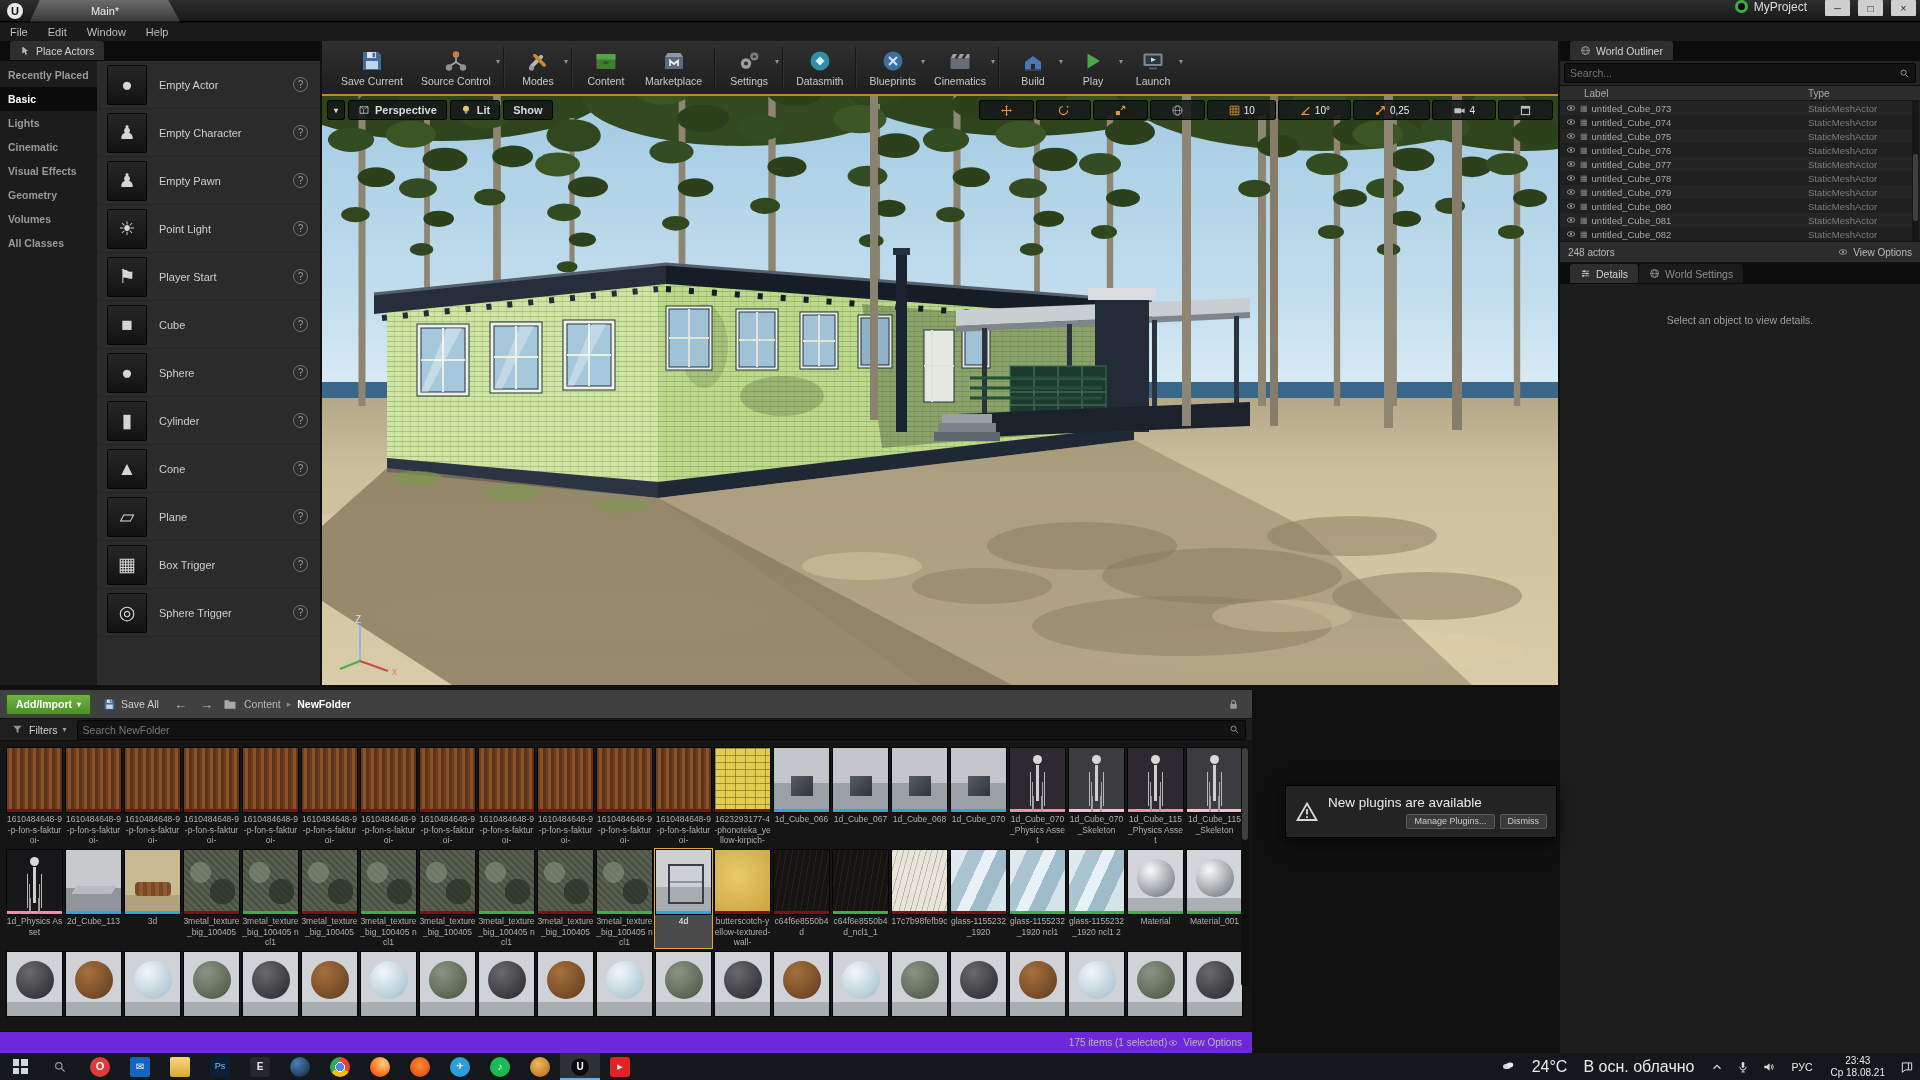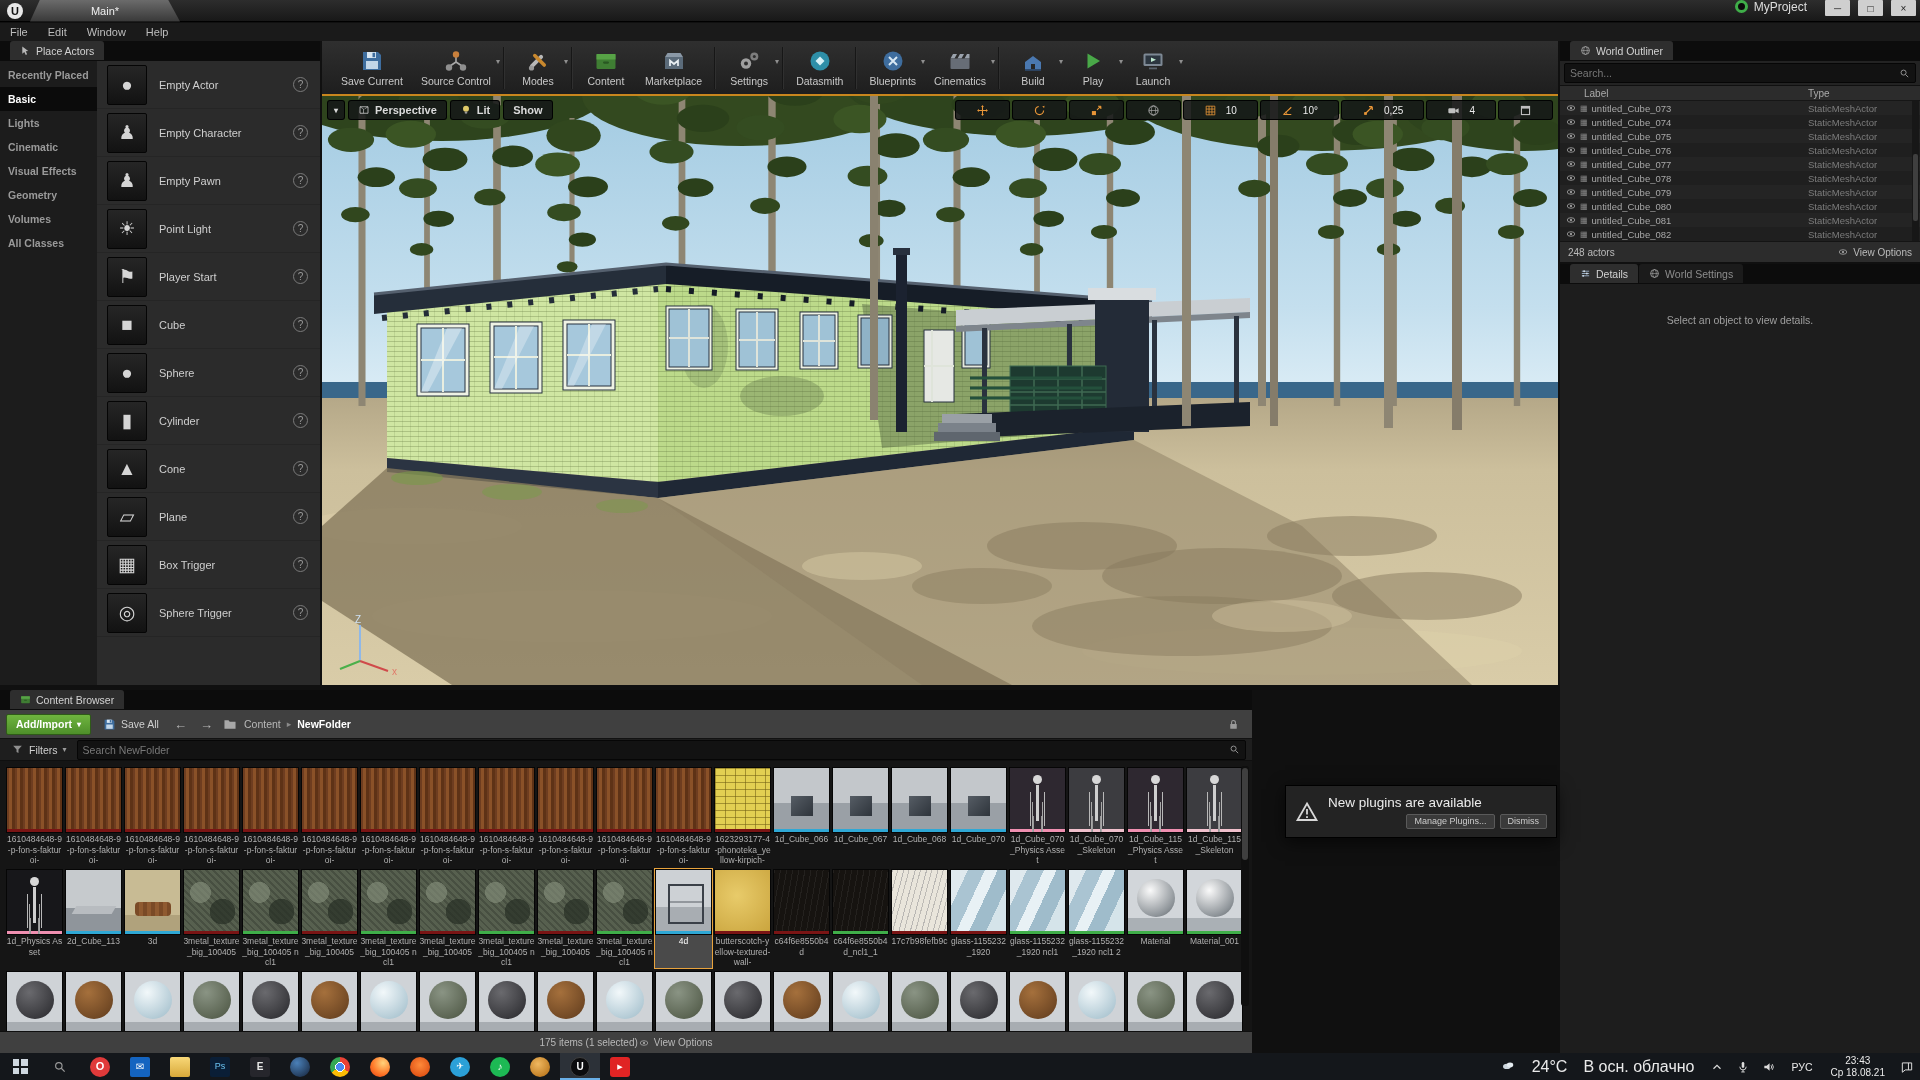--- a/index.html
+++ b/index.html
@@ -53,21 +53,21 @@
 .tb-sep{width:2px;height:42px;background:linear-gradient(90deg,#0a0a0a,#3c3c3c);margin:0 3px;flex:none}
 
 
 #viewport{position:absolute;left:322px;top:96px;width:1236px;height:589px;background:#000;z-index:4;overflow:hidden}
 #scene{position:absolute;left:0;top:0;width:100%;height:100%}
 #vp-left{position:absolute;left:5px;top:4px;display:flex;gap:3px;z-index:3}
 .vp-ctl{height:20px;display:flex;align-items:center;gap:5px;padding:0 9px;background:rgba(20,22,24,.85);border:1px solid rgba(0,0,0,.9);border-radius:3px;font-size:11px;font-weight:bold;color:#dadada}
 .vp-ctl.sm{width:18px;padding:0;justify-content:center}
 .vp-ctl svg{width:12px;height:12px}
 #vp-right{position:absolute;right:5px;top:4px;display:flex;gap:2px;z-index:3}
-.vp-btn{height:20px;min-width:21px;padding:0 20px;display:flex;align-items:center;justify-content:center;gap:9px;background:rgba(20,22,24,.85);border:1px solid rgba(0,0,0,.9);border-radius:3px}
+.vp-btn{height:20px;min-width:21px;padding:0 20px;display:flex;align-items:center;justify-content:center;gap:3px;background:rgba(20,22,24,.85);border:1px solid rgba(0,0,0,.9);border-radius:3px}
 .vp-btn svg{width:13px;height:13px}
 .vp-val{font-size:10px;color:#ececec}
 #gizmo{position:absolute;left:8px;bottom:8px;z-index:3}
 
 
 #world-outliner{position:absolute;left:1560px;top:41px;width:360px;height:221px;background:#222;display:flex;flex-direction:column;z-index:5}
 #wo-search-row{padding:2px 4px;background:#232323}
 #wo-header{height:16px;background:#2c2c2c;display:flex;align-items:center;font-size:10px;color:#ababab;border-top:1px solid #101010;border-bottom:1px solid #161616}
 #wo-header .col-label{flex:1;padding-left:24px}
 #wo-header .col-type{width:112px}
@@ -104,21 +104,21 @@
 #cb-filter-row{height:22px;background:#1e1e1e;display:flex;align-items:center;gap:5px;padding:0 6px;border-bottom:1px solid #0f0f0f}
 #cb-filter-row .dd{font-size:8px;color:#9a9a9a}
 #cb-grid{flex:1;overflow:hidden;background:#151515;padding:6px 14px 0 6px;position:relative}
 .cb-row{display:flex;gap:2px;margin-bottom:3px}
 .cb-tile{width:57px;flex:none}
 .cb-thumb{width:57px;height:66px;position:relative;border:1px solid #060606;overflow:hidden}
 .cb-stripe{position:absolute;left:0;bottom:0;width:100%;height:3px}
 .cb-name{font-size:8.5px;line-height:10.5px;height:33px;overflow:hidden;text-align:center;color:#b0b0b0;word-break:break-all;padding-top:1px}
 .cb-tile.selected{outline:1px solid #e8a33d;background:#4a4a4a}
 .cb-tile.selected .cb-name{color:#fff}
-#cb-footer{height:22px;background:#404040;display:flex;align-items:center;justify-content:center;padding:0 10px;font-size:10px;color:#b8b8b8;border-top:1px solid #0f0f0f}
+#cb-footer{height:22px;background:#6d28d9;display:flex;align-items:center;justify-content:flex-end;padding:0 10px;font-size:10px;color:#b8b8b8;border-top:1px solid #0f0f0f}
 #cb-scroll{position:absolute;right:3px;top:5px;width:8px;height:240px;background:#0f0f0f;border-radius:3px}
 #cb-scroll .thumb{position:absolute;left:1px;top:2px;width:6px;height:92px;background:#3f3f3f;border-radius:3px}
 
 
 .t-wood{background:repeating-linear-gradient(90deg,#6e3d20 0 2px,#8a5128 2px 5px,#5e3216 5px 8px)}
 .t-yellow-brick{background-color:#e2cf52;background-image:repeating-linear-gradient(0deg,rgba(110,92,18,.55) 0 1px,transparent 1px 7px),repeating-linear-gradient(90deg,rgba(110,92,18,.55) 0 1px,transparent 1px 10px)}
 .t-mesh-cube{background:linear-gradient(#c3c7cb 0 55%,#9aa0a6 55% 100%)}
 .t-mesh-cube::after{content:"";position:absolute;left:17px;bottom:16px;width:22px;height:20px;background:linear-gradient(135deg,#565d65,#2e343b)}
 .t-physics{background:#2e2830}
 .t-skeleton{background:#3c3c40}
@@ -893,28 +893,20 @@
           <svg class="svgi">
             <use href="#i-globe"></use>
           </svg>
           <span>World Settings</span>
         </div>
       </div>
   <div id="det-msg">Select an object to view details.</div>
 </div>
 
 <div id="content-browser">
-  <div class="tab-strip">
-    <div class="panel-tab">
-      <svg>
-            <use href="#i-content"></use>
-          </svg>
-      <span>Content Browser</span>
-    </div>
-  </div>
   <div id="cb-toolbar">
     <button class="btn-green">
           <span>Add/Import</span>
           <span class="dd">▾</span>
         </button>
     <button class="btn-flat">
           <svg>
             <use href="#i-save"></use>
           </svg>
           <span>Save All</span>

